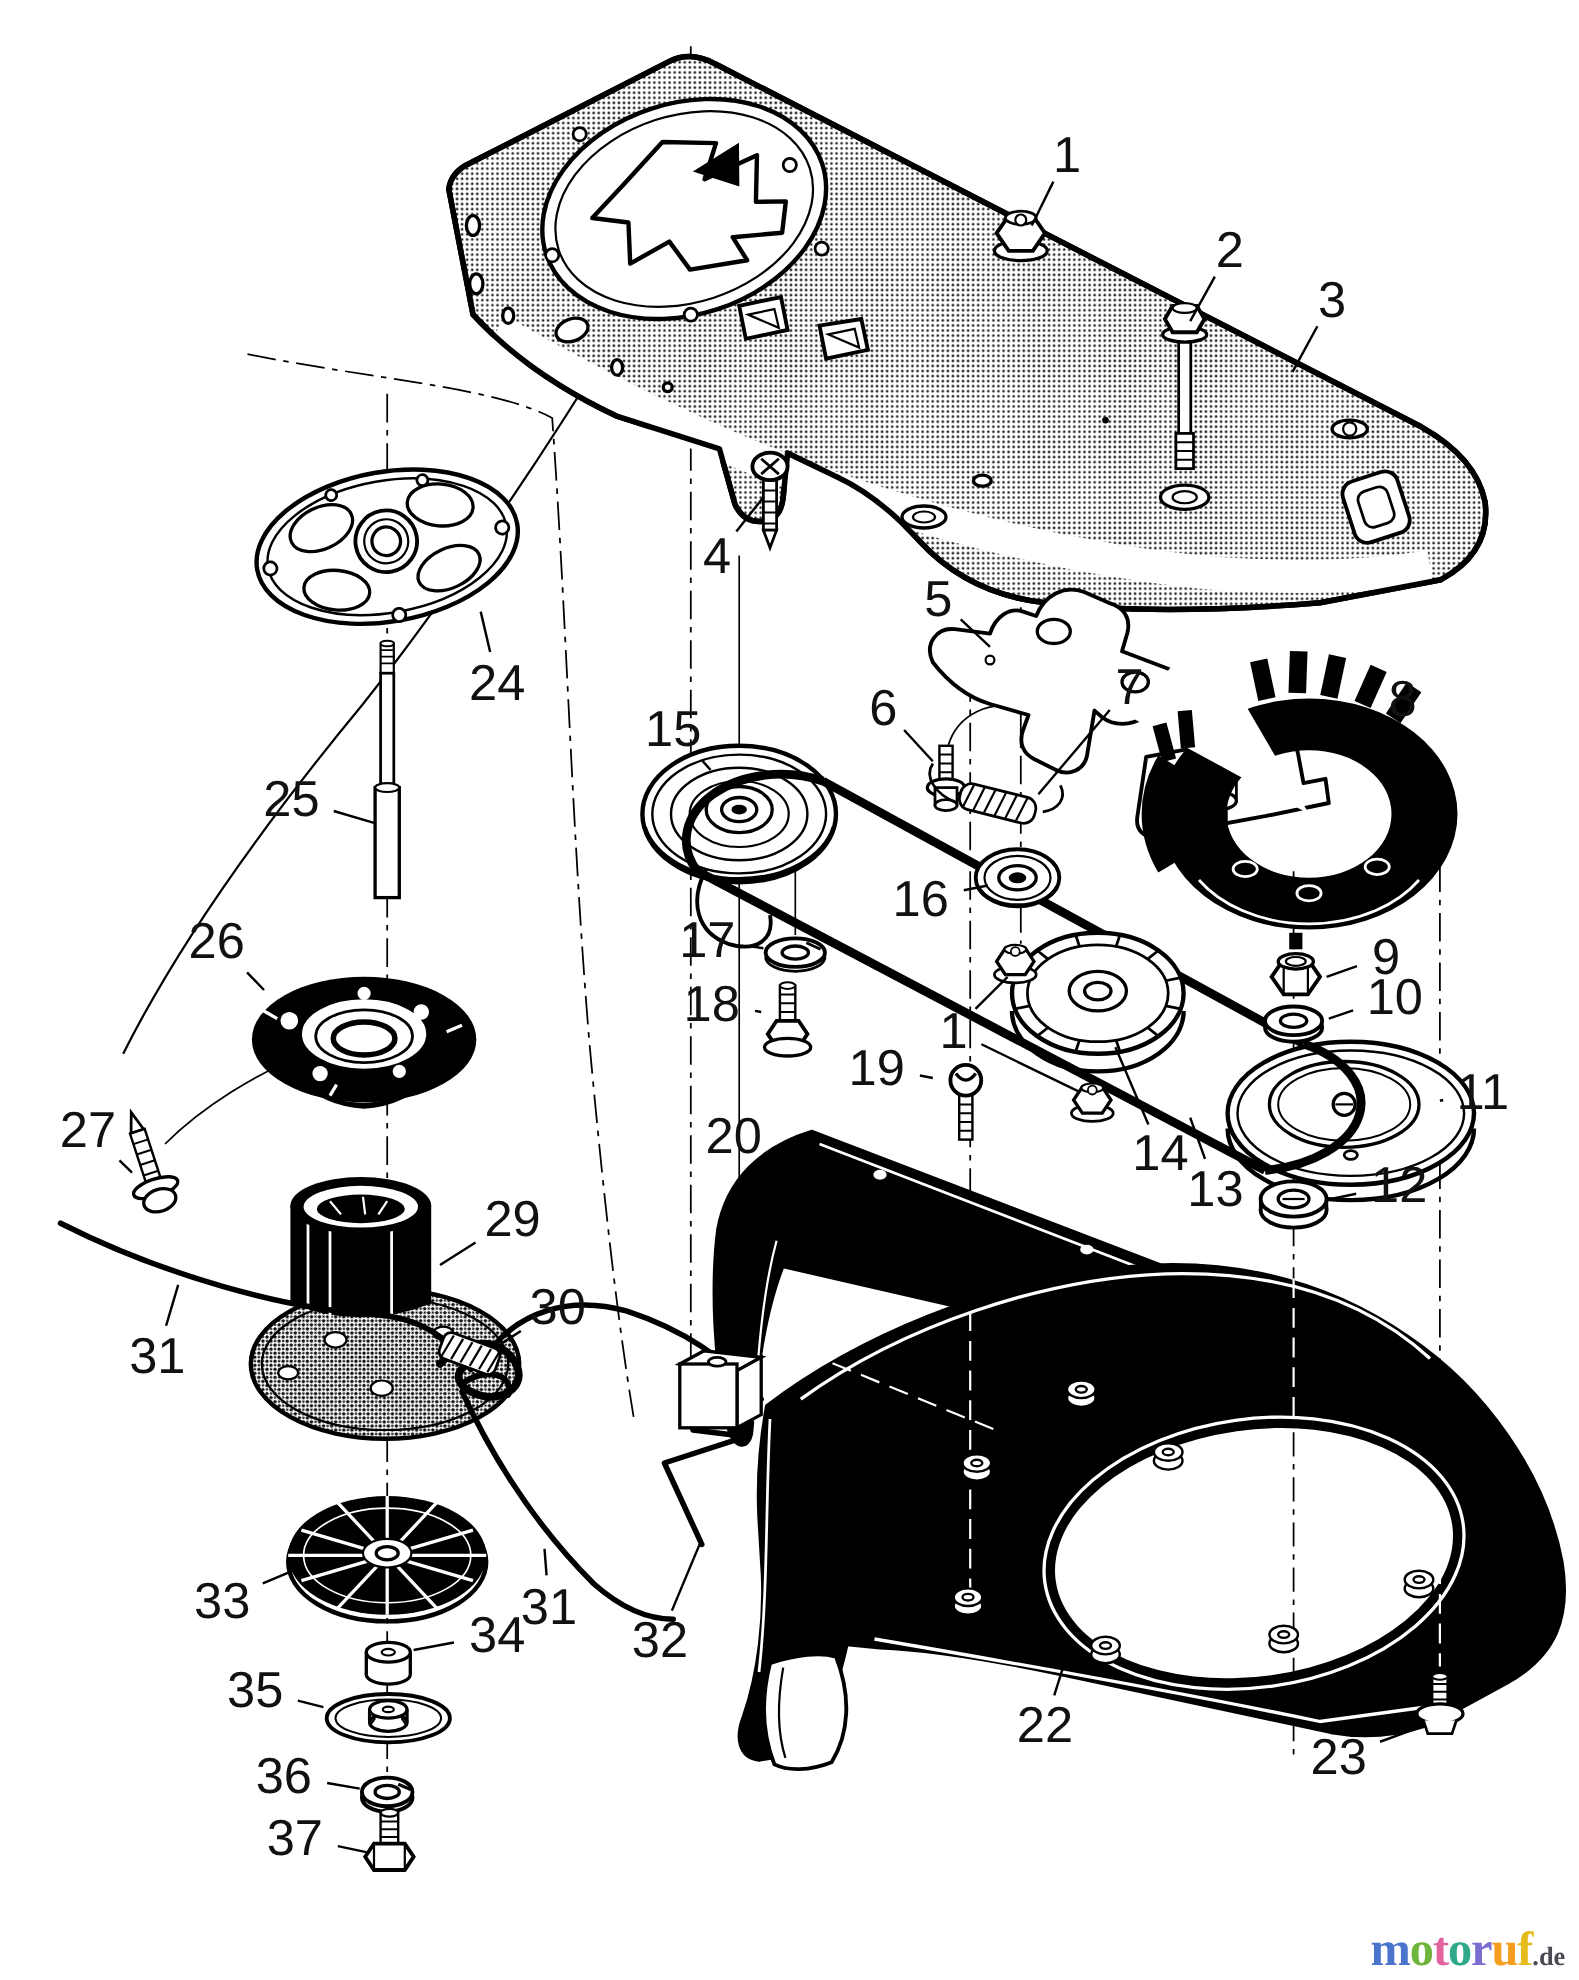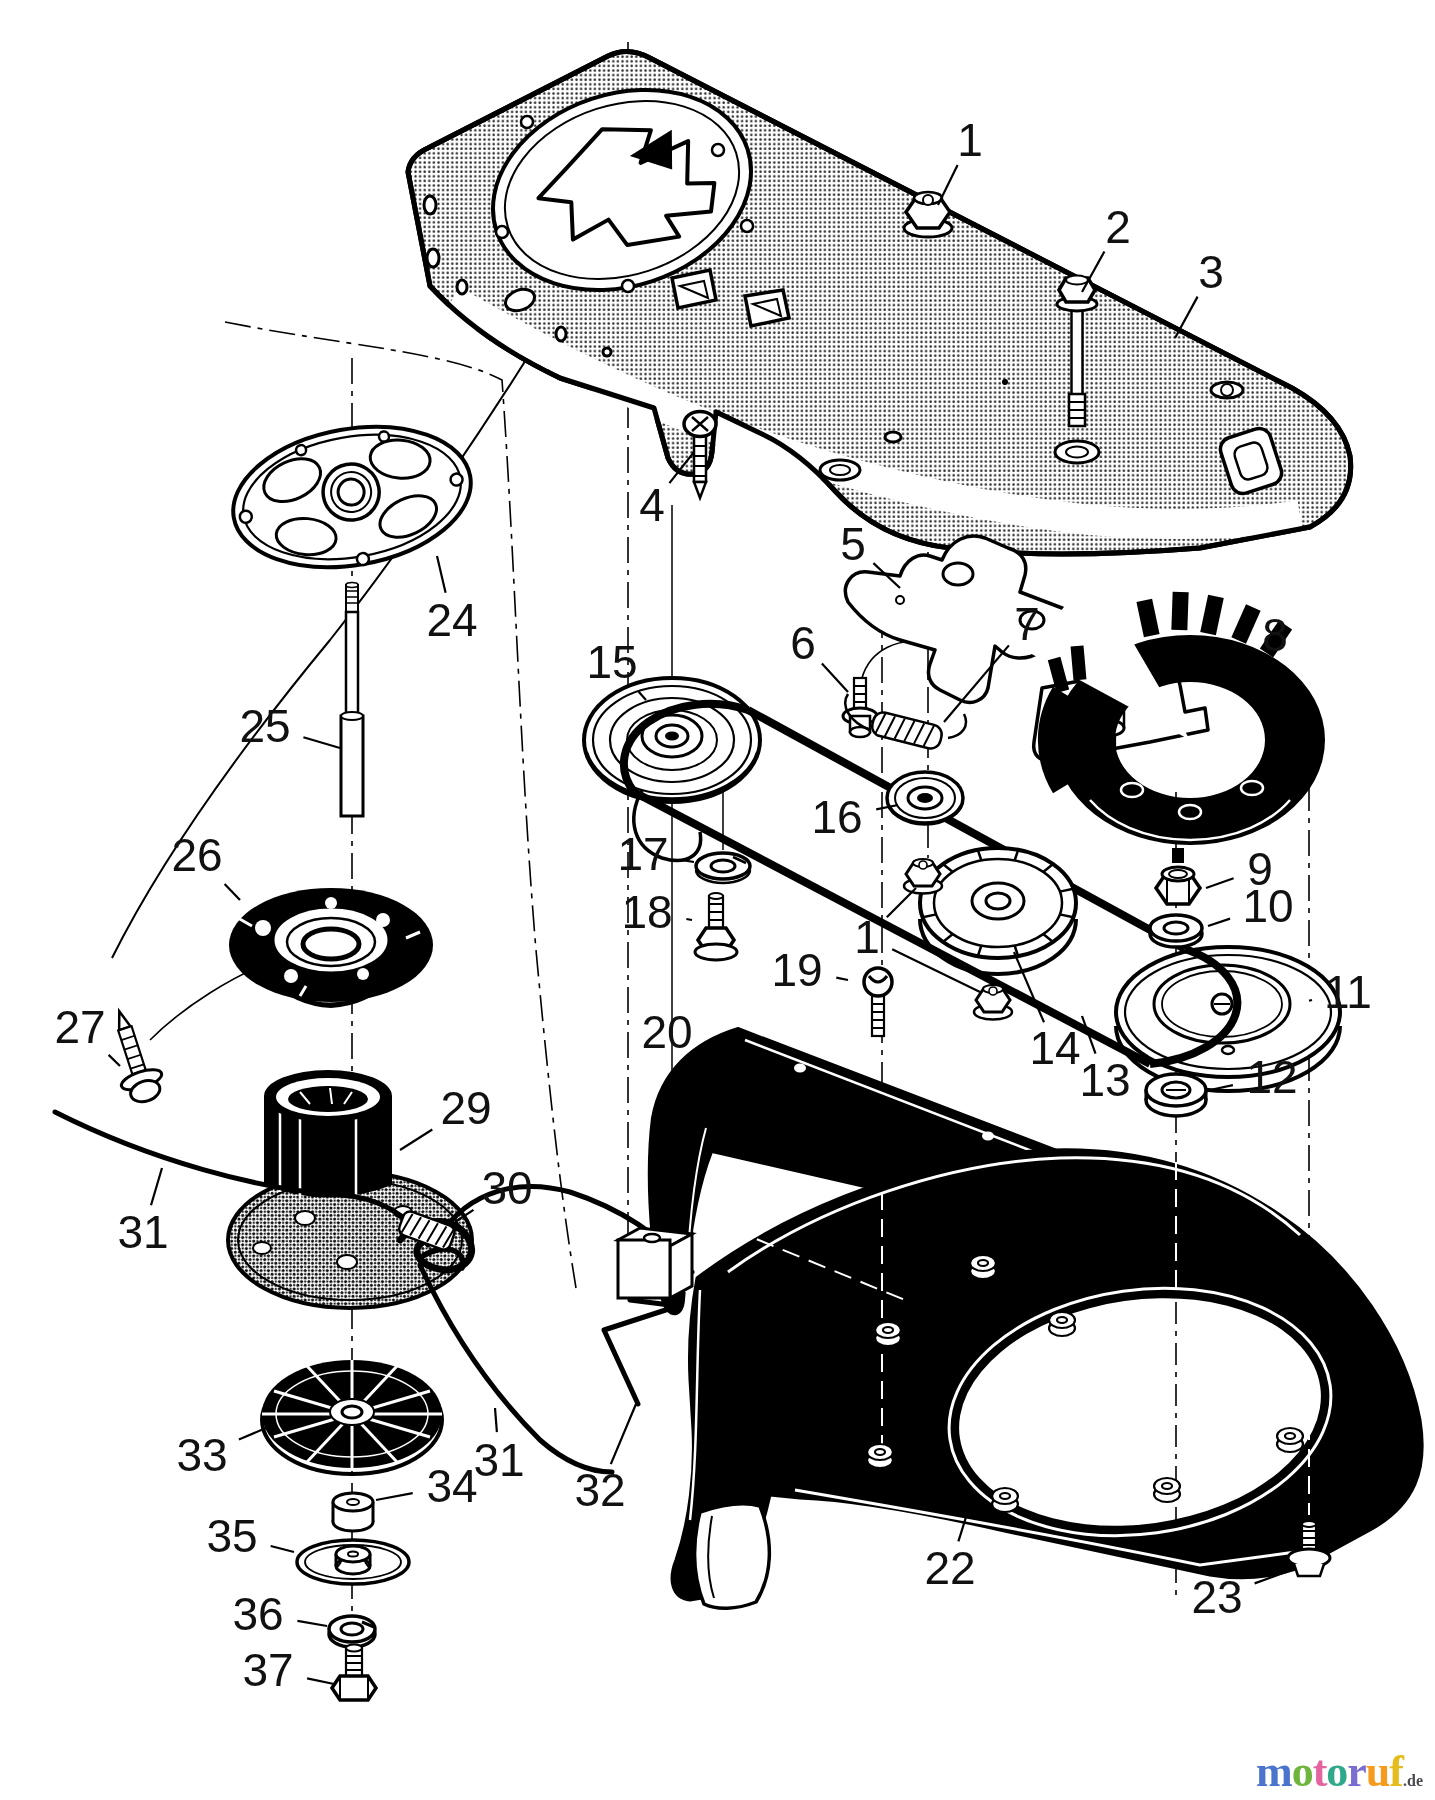--- a/index.html
+++ b/index.html
@@ -2,21 +2,21 @@
 <html><head>
 <meta charset="utf-8">
 <style>
   html,body{margin:0;padding:0;background:#fff;}
   .stage{position:relative;width:1435px;height:1800px;background:#fff;overflow:hidden;
          font-family:"Liberation Sans",sans-serif;}
   .stage svg{position:absolute;left:0;top:0;}
   .watermark{position:absolute;right:12px;bottom:6px;
              font-family:"Liberation Serif",serif;font-weight:bold;
              font-size:44px;letter-spacing:-1px;line-height:1;user-select:none;}
-  .watermark .suffix{font-size:16px;letter-spacing:0;}
+  .watermark .suffix{font-size:24px;letter-spacing:0;}
   .callout-text{font-family:"Liberation Sans",sans-serif;}
 </style>
 </head>
 <body>
 
 <div class="stage">
 <svg id="diagram-svg" width="1435" height="1800" viewBox="0 0 1435 1800">
   <defs>
     <pattern id="hatch" width="4.6" height="4.6" patternUnits="userSpaceOnUse">
       <rect width="4.6" height="4.6" fill="#ffffff"></rect>

